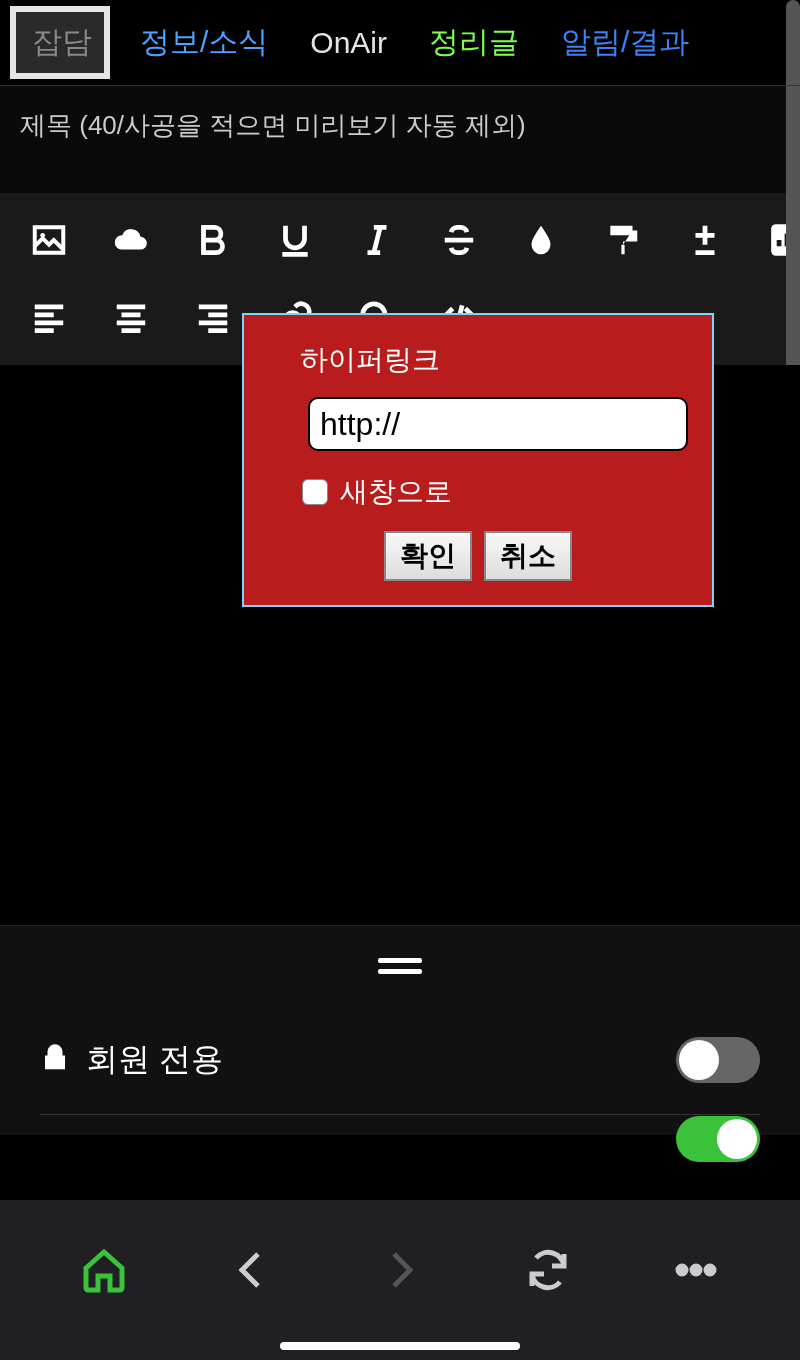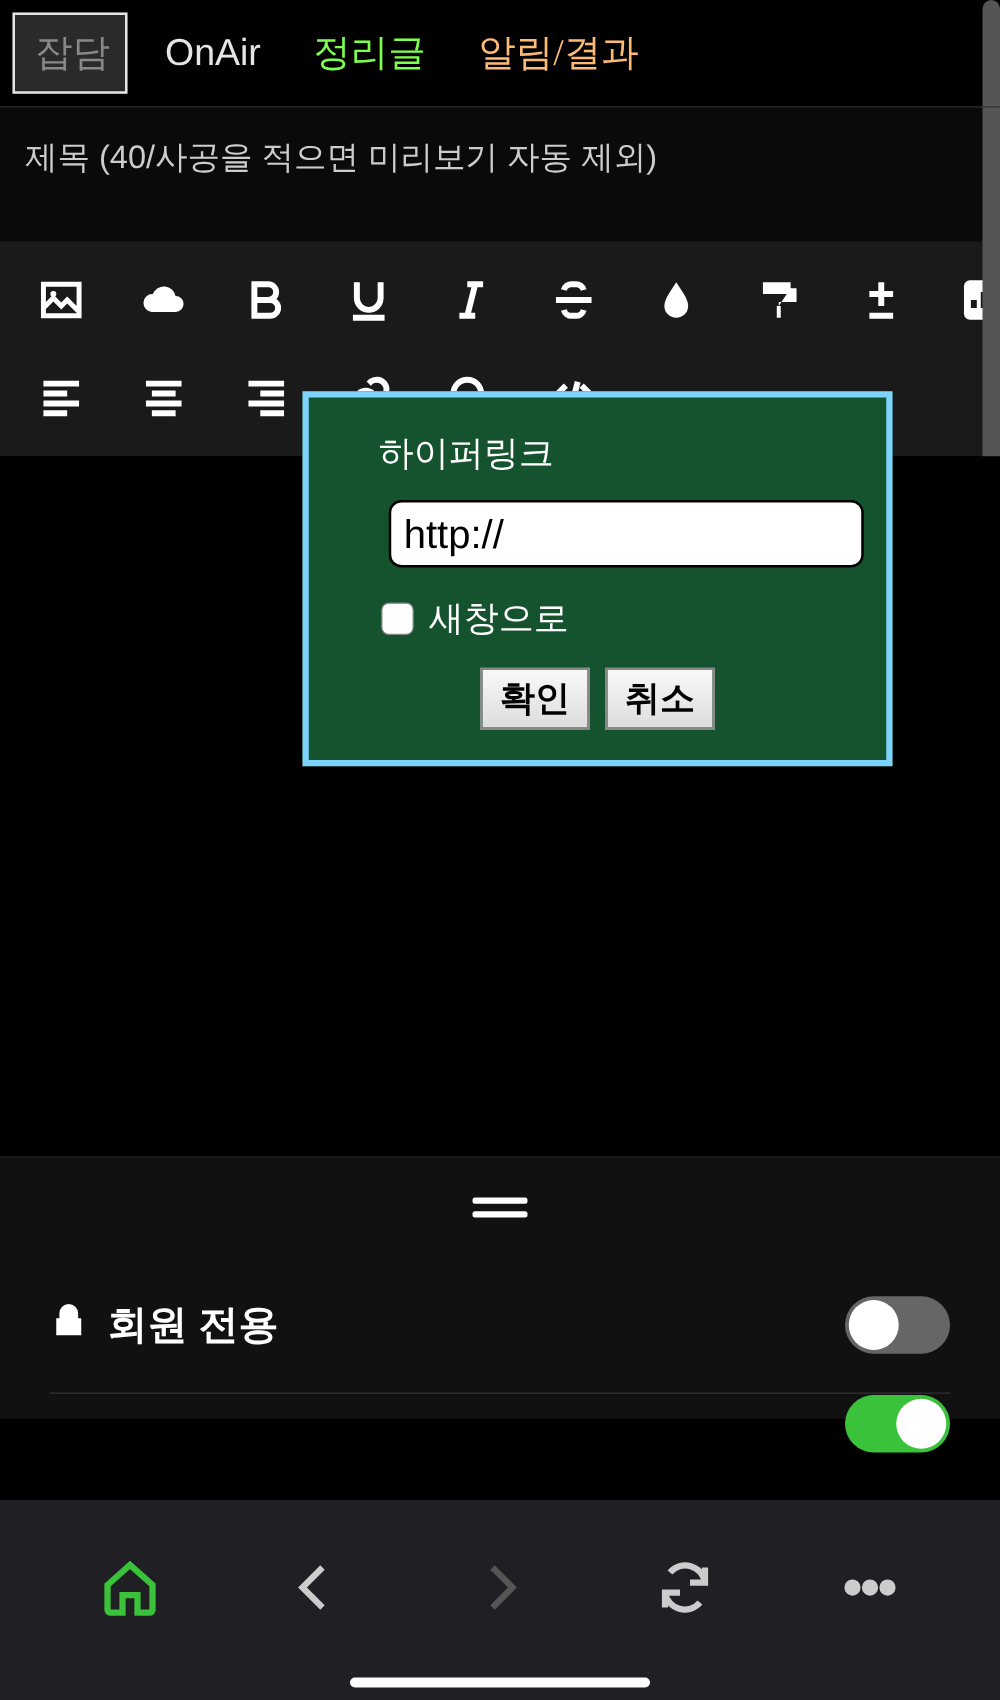--- a/index.html
+++ b/index.html
@@ -15,29 +15,29 @@
     position: relative;
   }
   .tab {
     font-size: 30px;
     padding: 10px 12px;
     white-space: nowrap;
     cursor: pointer;
   }
   .tab.selected {
     background: #2a2a2a;
-    border: 2px solid #e5e5e5;
+    border: 6px solid #e5e5e5;
     color: #888;
     padding-left: 16px;
   }
   .tab.blue { color: #4da3ff; }
   .tab.white { color: #e5e5e5; }
   .tab.green { color: #7cff4d; }
   .tab.purple { color: #9d7bff; }
-  .tab.teal { color: #fdba74; font-family: Liberation Serif, serif; }
+  .tab.teal { color: #3b82f6; }
   
   .title-area {
     padding: 22px 20px 50px 20px;
     font-size: 26px;
     color: #ccc;
     background: #0a0a0a;
   }
   
   .toolbar {
     background: #1a1a1a;
@@ -60,22 +60,22 @@
     background: #000;
     height: 560px;
     position: relative;
   }
   
   .popup {
     position: absolute;
     top: 0px;
     left: 242px;
     width: 472px;
-    background: #14532d;
-    border: 5px solid #7dd3fc;
+    background: #b91c1c;
+    border: 2px solid #7dd3fc;
     padding: 26px 28px 24px 28px;
   }
   .popup-title {
     font-size: 28px;
     color: #fff;
     margin-bottom: 18px;
     margin-left: 28px;
   }
   .popup input[type="text"] {
     width: 380px;
@@ -137,21 +137,20 @@
   .options {
     background: #111;
     padding: 0 40px;
   }
   .opt-row {
     display: flex;
     align-items: center;
     justify-content: space-between;
     height: 110px;
     border-bottom: 1px solid #333;
-    font-weight: bold;
   }
   .opt-left { display: flex; align-items: center; gap: 16px; }
   .opt-label { font-size: 32px; color: #fff; }
   .lock-icon svg { width: 30px; height: 30px; fill: #fff; }
   .toggle {
     width: 84px; height: 46px;
     background: #666;
     border-radius: 23px;
     position: relative;
     cursor: pointer;
@@ -199,20 +198,21 @@
     border-radius: 7px;
   }
 </style>
 </head>
 <body>
 
 <div class="vscroll"></div>
 
 <div class="tabs">
   <div class="tab selected">잡담</div>
+  <div class="tab blue">정보/소식</div>
   <div class="tab white">OnAir</div>
   <div class="tab green">정리글</div>
   <div class="tab teal">알림/결과</div>
 
 </div>
 
 <div class="title-area">제목 (40/사공을 적으면 미리보기 자동 제외)</div>
 
 <div class="toolbar">
   <div class="toolbar-row">

